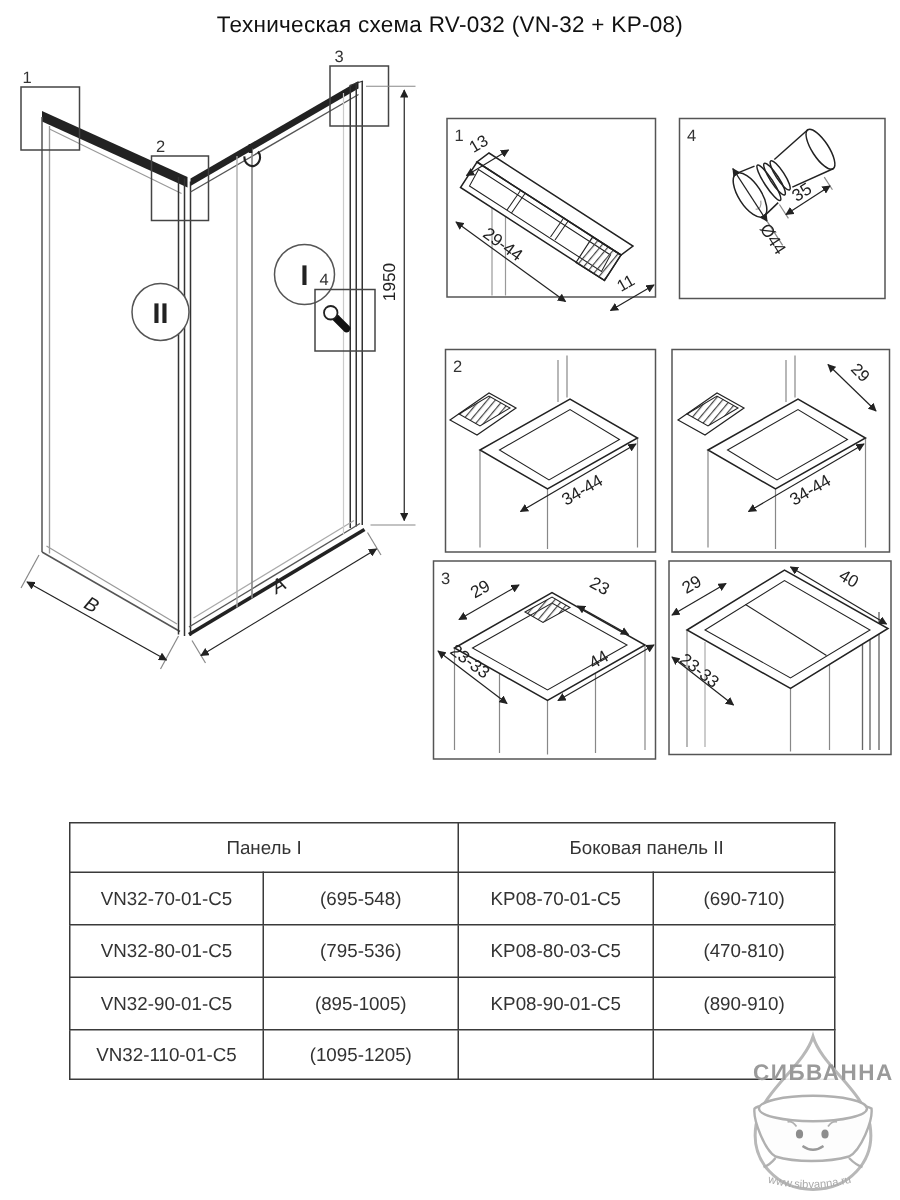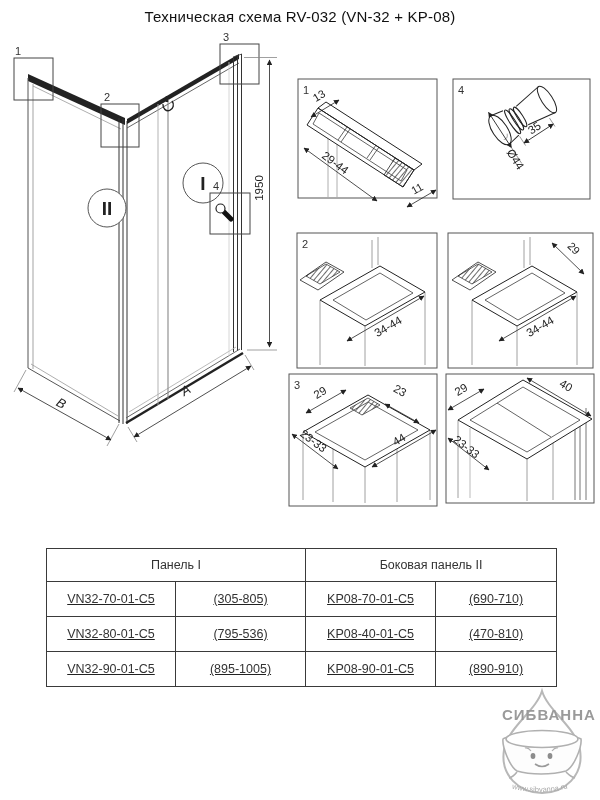--- a/index.html
+++ b/index.html
@@ -17,21 +17,21 @@
   .callout-num{font-size:11px;fill:#333;}
   .panel-label{font-size:19px;font-weight:bold;fill:#222;}
   .ab-label{font-size:13px;font-style:italic;}
   .spec-table-wrap{position:absolute;left:46px;top:548px;}
   table.spec{border-collapse:collapse;table-layout:fixed;width:510px;}
   table.spec td,table.spec th{
     border:1px solid #3a3a3a;text-align:center;vertical-align:middle;
     font-size:12.5px;font-weight:normal;color:#333;padding:0;
   }
   .c1{width:129px;}.c2{width:130px;}.c3{width:130px;}.c4{width:121px;}
-  .rh1{height:33px;}.rh2{height:35px;}.rh{height:35px;text-decoration:underline;}.rhl{height:33px;}
+  .rh1{height:33px;}.rh2{height:35px;}.rh{height:35px;}.rhl{height:33px;}
   .watermark{position:absolute;left:486px;top:687px;width:113px;height:113px;pointer-events:none;}
   .wm-brand{font-size:15px;font-weight:bold;fill:#9a9a9a;letter-spacing:1px;}
   .wm-url{font-size:7.5px;fill:#aaaaaa;}
 </style>
 </head>
 <body>
 
 <div class="page">
 
   <div class="title">Техническая схема RV-032 (VN-32 + KP-08)</div>
@@ -258,35 +258,41 @@
           <col class="c3">
           <col class="c4">
         </colgroup>
       <tbody>
           <tr class="rh1">
         <th colspan="2">Панель I</th>
         <th colspan="2">Боковая панель II</th>
       </tr>
       <tr class="rh">
         <td>VN32-70-01-C5</td>
-        <td>(305-805)</td>
+        <td>(695-548)</td>
         <td>KP08-70-01-C5</td>
         <td>(690-710)</td>
       </tr>
       <tr class="rh">
         <td>VN32-80-01-C5</td>
         <td>(795-536)</td>
-        <td>KP08-40-01-C5</td>
+        <td>KP08-80-03-C5</td>
         <td>(470-810)</td>
       </tr>
       <tr class="rh">
         <td>VN32-90-01-C5</td>
         <td>(895-1005)</td>
         <td>KP08-90-01-C5</td>
         <td>(890-910)</td>
+      </tr>
+      <tr class="rhl">
+        <td>VN32-110-01-C5</td>
+        <td>(1095-1205)</td>
+        <td></td>
+        <td></td>
       </tr>
     </tbody>
       </table>
   </div>
 
   <div class="watermark">
     <svg width="113" height="113" viewBox="0 0 113 113">
       <g fill="none" stroke="#b8b8b8" stroke-width="2">
         <path d="M56,4 C50,24 22,40 18,63 C14,88 33,106 56,106 C79,106 98,88 94,63 C90,40 62,24 56,4 Z" fill="rgba(255,255,255,0.88)"></path>
         <g stroke="#b0b0b0" stroke-width="1.6">

